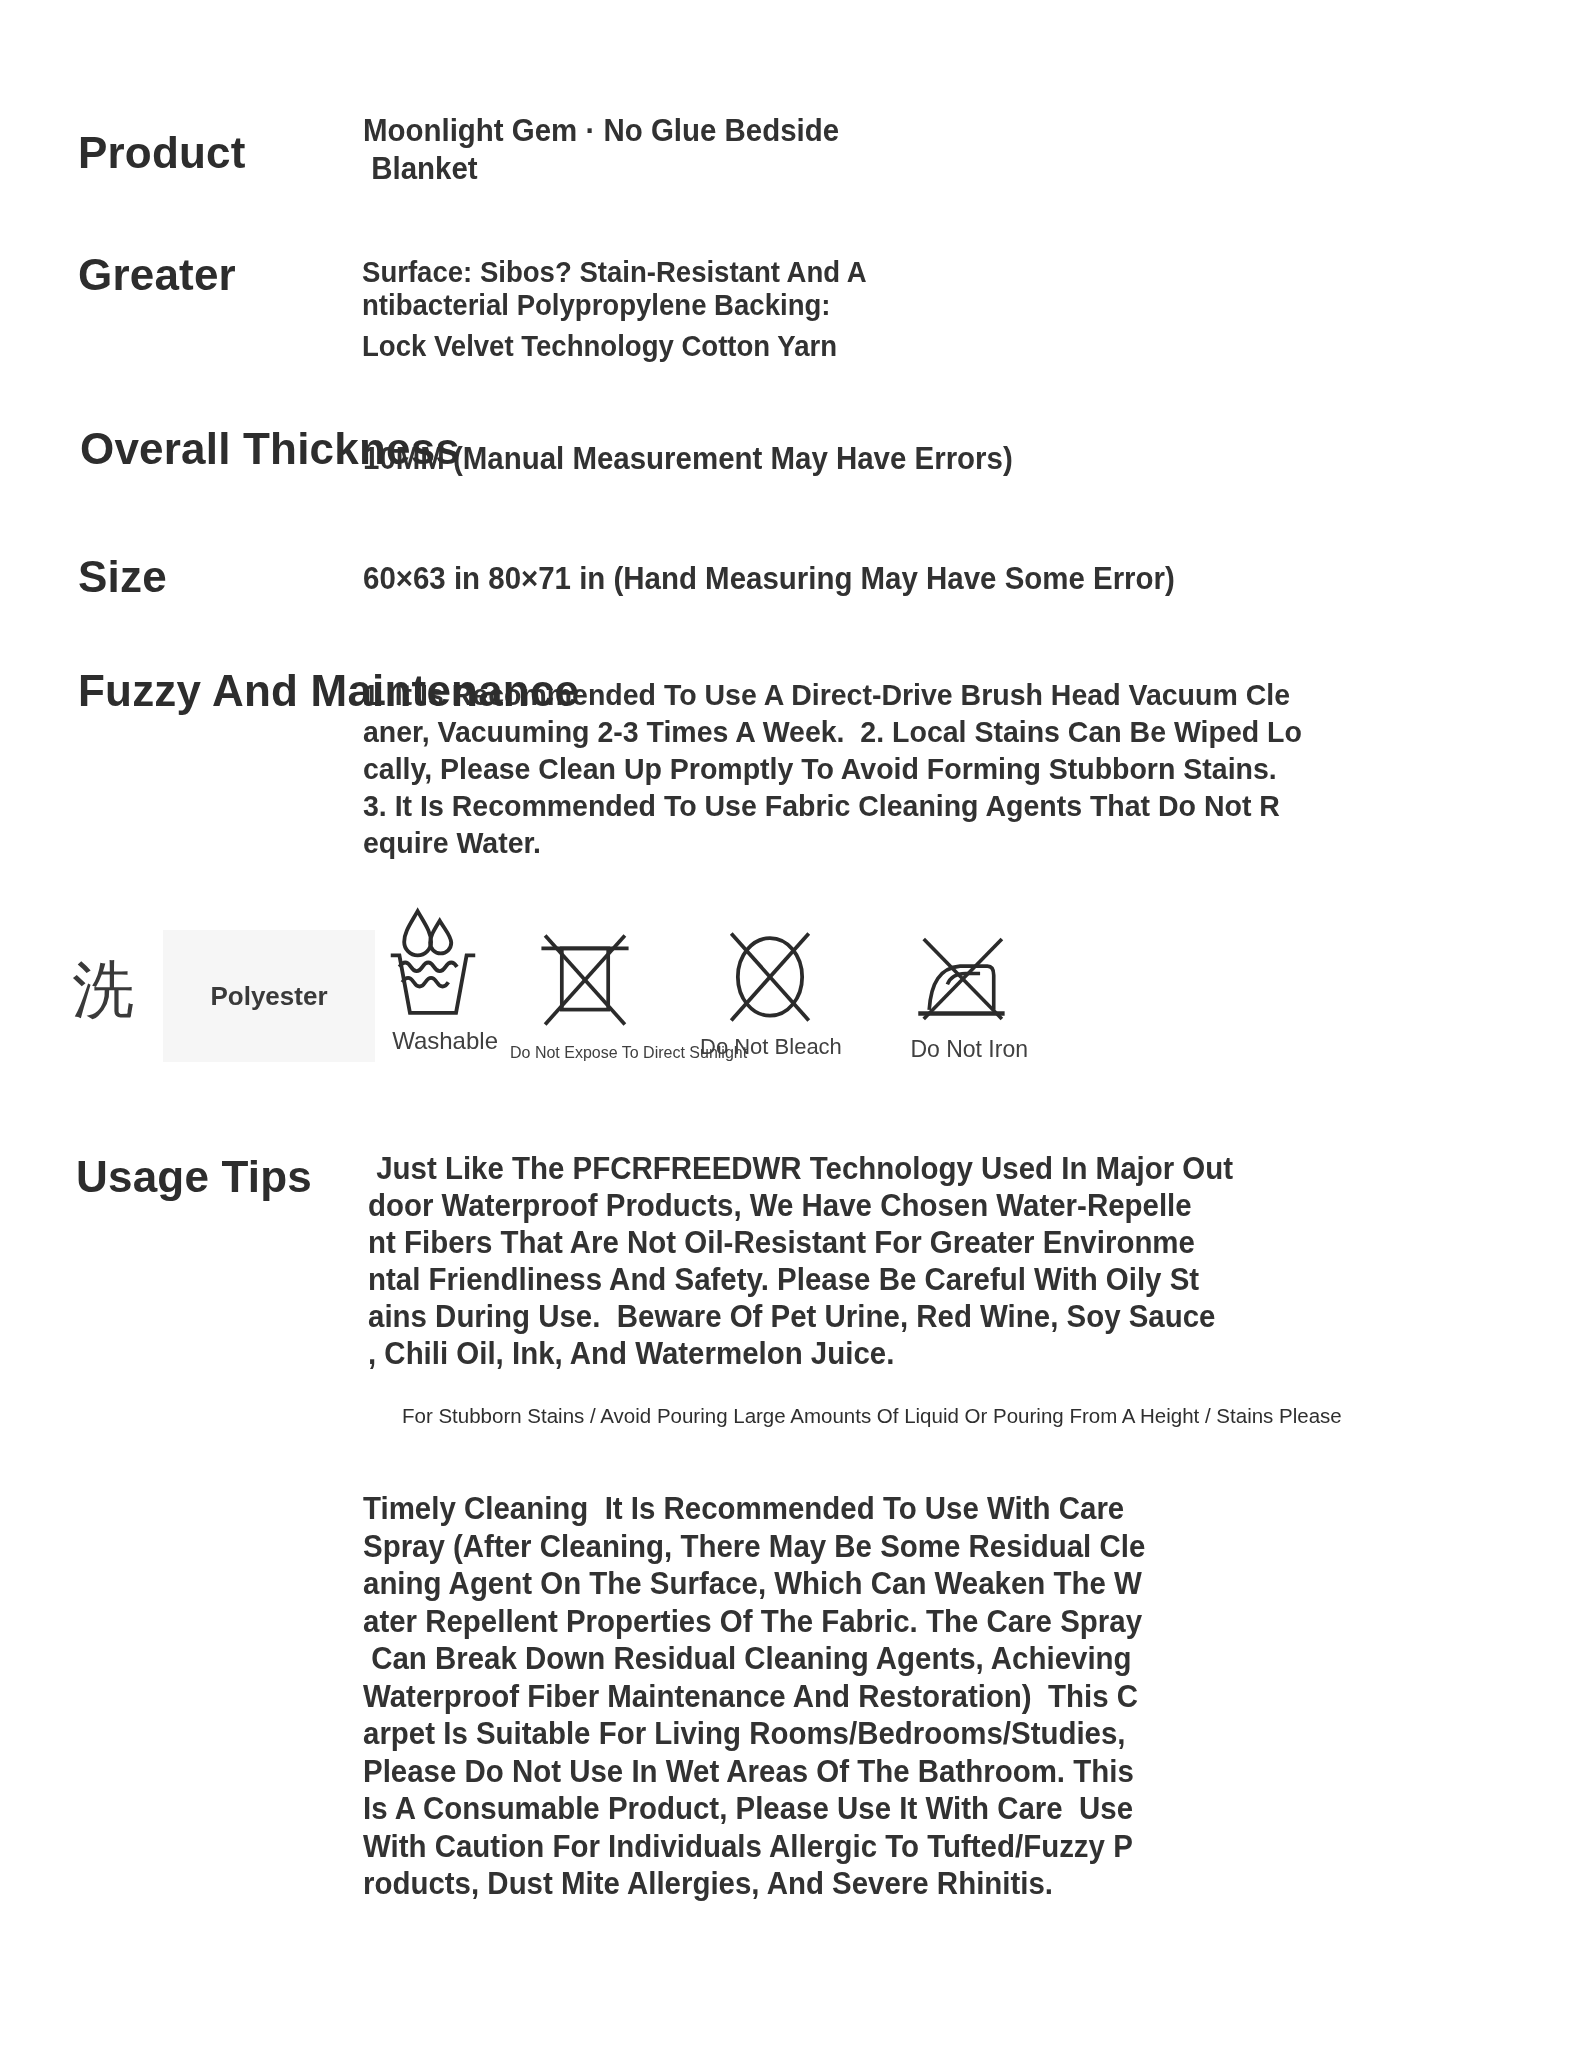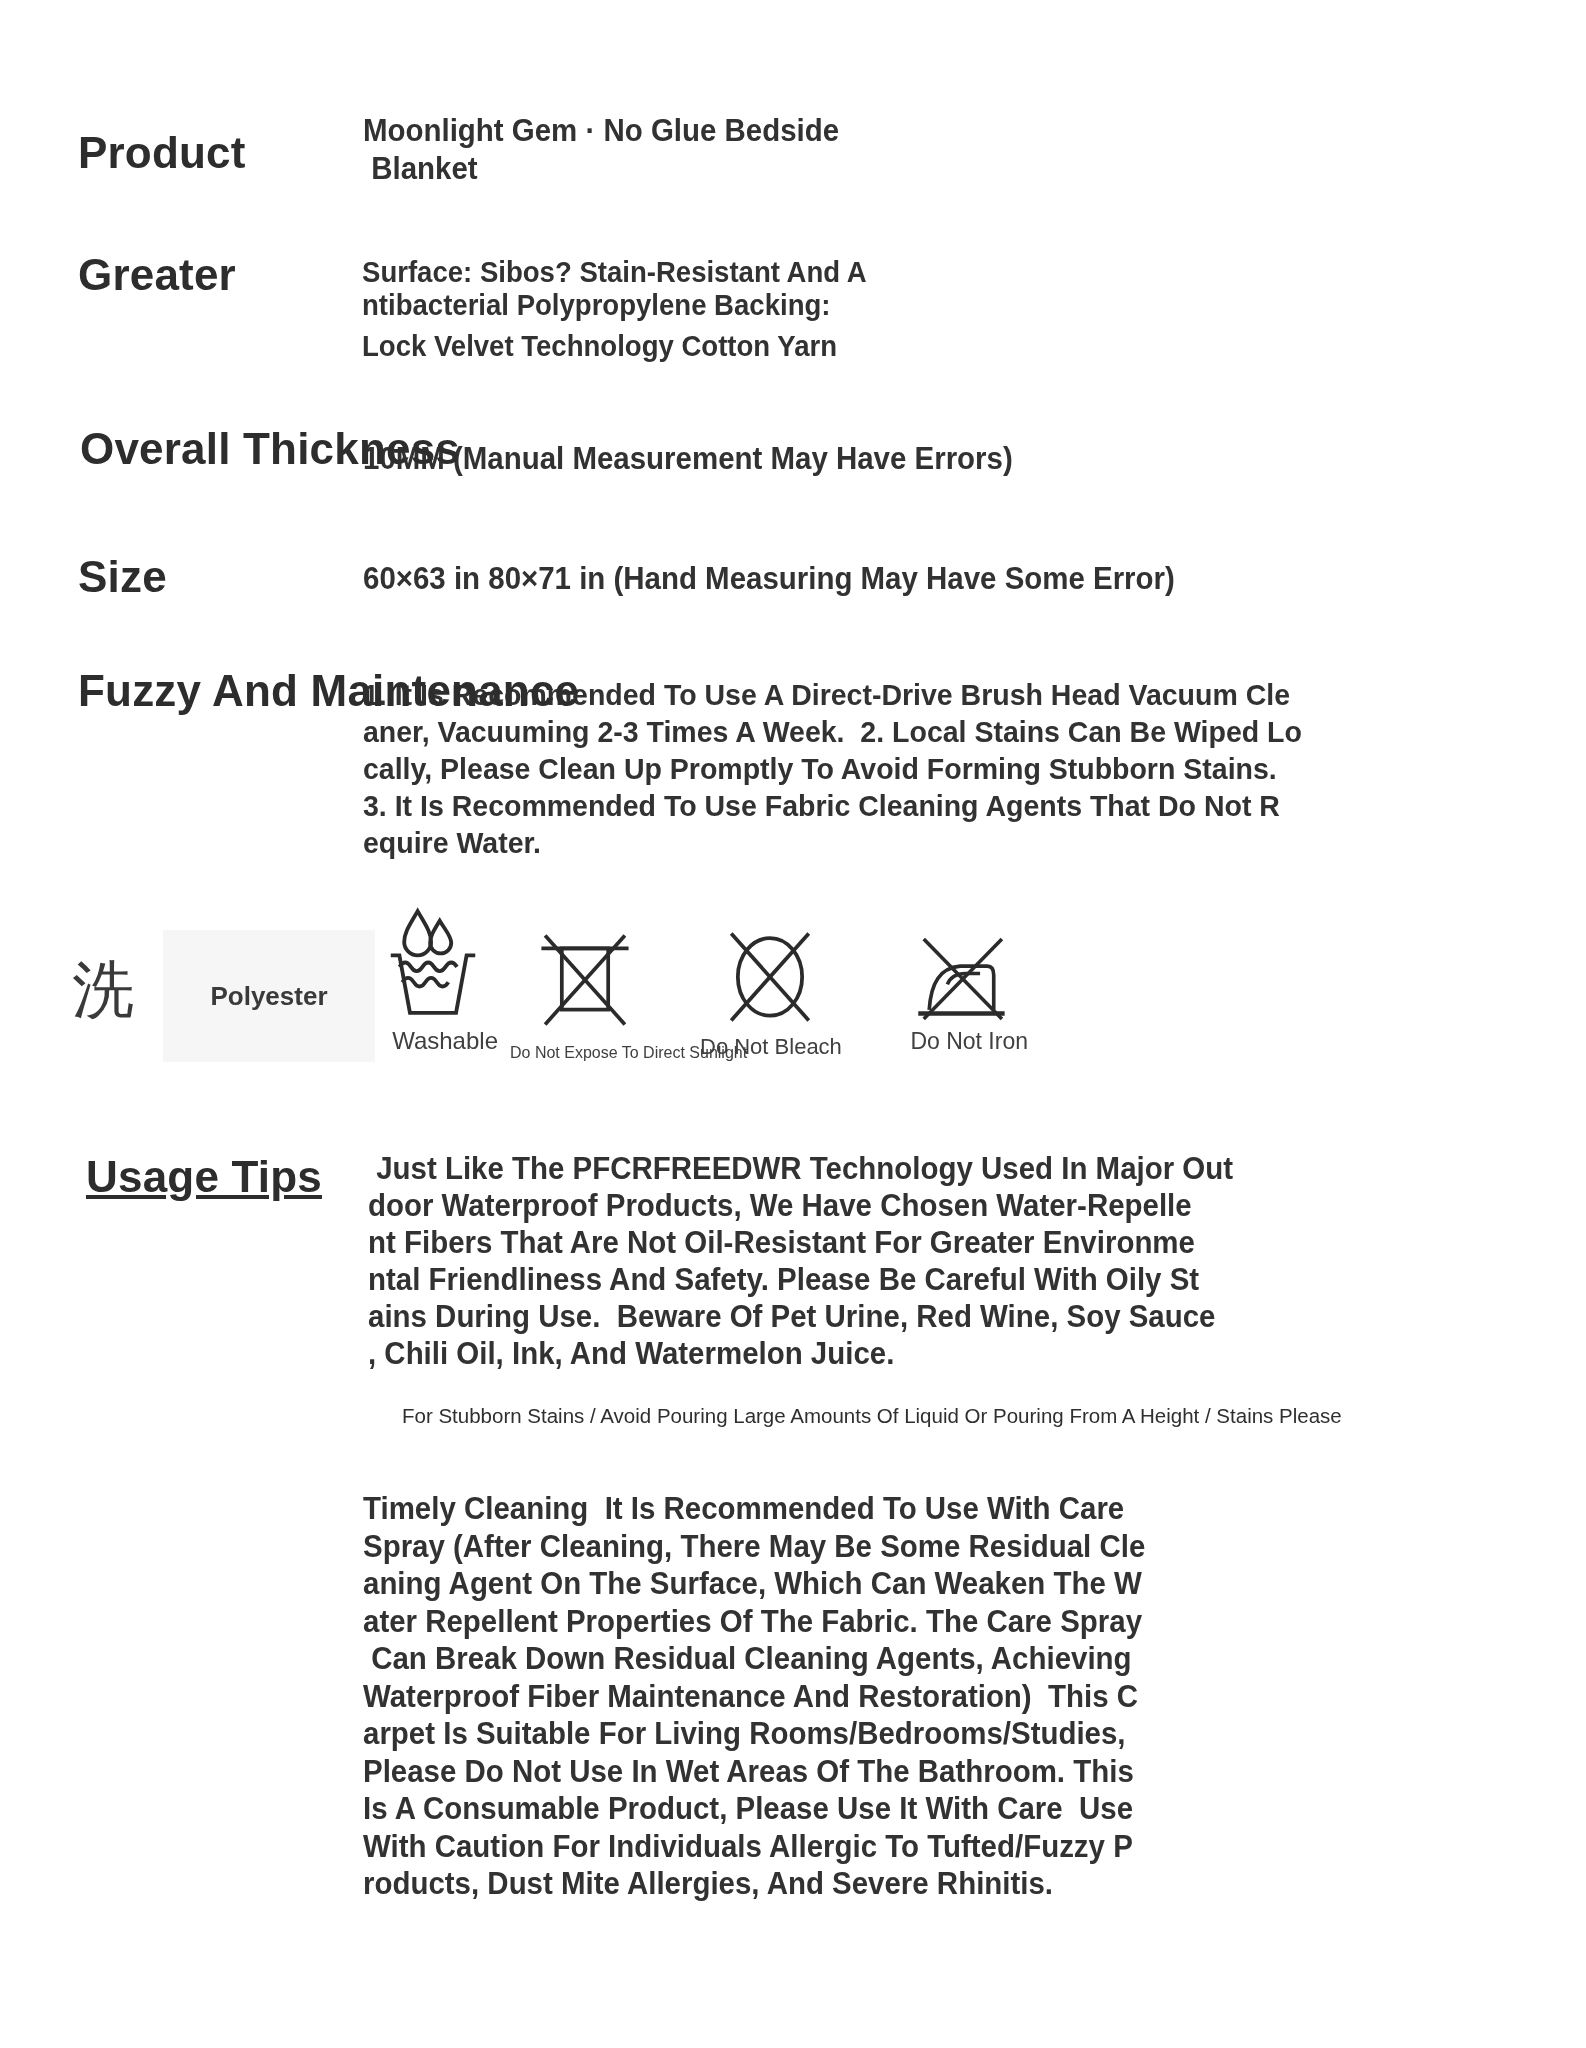--- a/index.html
+++ b/index.html
@@ -22,21 +22,21 @@
   .val-product   { left:363px; top:112px; }
   .lbl-material  { left:78px;  top:250px; }
   .val-material  { left:362px; top:256px; font-size:29px; line-height:33px; }
   .val-material2 { left:362px; top:330px; font-size:29px; line-height:33px; }
   .lbl-thickness { left:80px;  top:424px; }
   .val-thickness { left:363px; top:440px; }
   .lbl-size      { left:78px;  top:552px; }
   .val-size      { left:363px; top:560px; }
   .lbl-care      { left:78px;  top:666px; }
   .val-care      { left:363px; top:676px; line-height:37px; font-size:30px; }
-  .lbl-usage     { left:86px;  top:1152px;text-decoration:underline; }
+  .lbl-usage     { left:76px;  top:1152px; }
   .val-usage     { left:368px; top:1150px; line-height:37px; }
   .val-cleaning  { left:363px; top:1490px; line-height:37.5px; }
   .note {
     position:absolute; left:402px; top:1404px;
     font-weight:400; font-size:20.5px; color:#2f2f2f; white-space:nowrap;
   }
   
   .wash-cn {
     position:absolute; left:72px; top:948px;
     font-size:62px; font-weight:400; color:#3a3a3a;
@@ -53,21 +53,21 @@
     display:block; text-align:right; white-space:nowrap;
     color:#404040; font-weight:400; margin-top:6px;
   }
   .ci-wash     { left:368px; top:905px;  width:130px; }
   .ci-wash .cap     { font-size:24px; }
   .ci-sunlight { left:510px; top:928px;  width:150px; }
   .ci-sunlight .cap { font-size:16px; margin-top:14px; }
   .ci-bleach   { left:700px; top:924px;  width:140px; }
   .ci-bleach .cap   { font-size:22px; }
   .ci-iron     { left:893px; top:928px;  width:135px; }
-  .ci-iron .cap     { font-size:23px; margin-top:0; }
+  .ci-iron .cap     { font-size:23px; margin-top:8px; }
 </style>
 </head>
 <body>
 
 <div class="page">
 
   <div class="label lbl-product">Product</div>
   <div class="value val-product">Moonlight Gem · No Glue Bedside
  Blanket</div>
 

